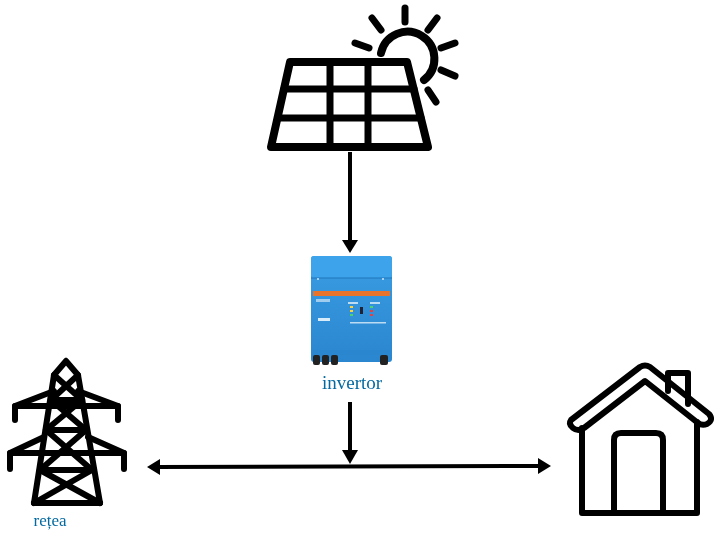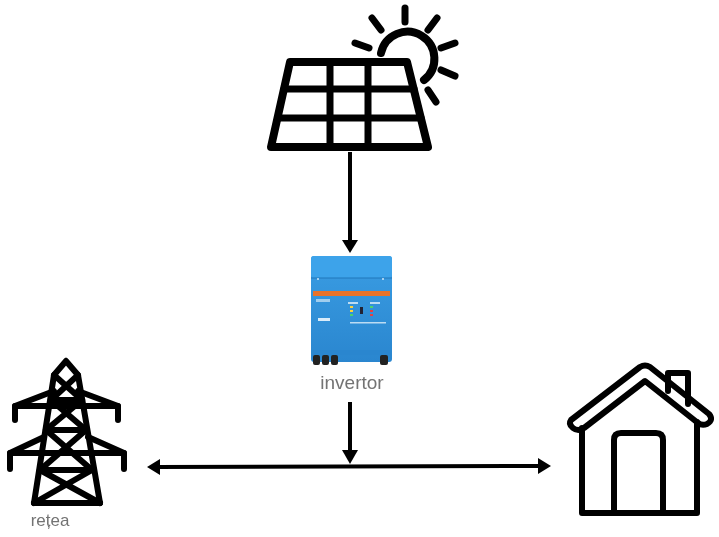--- a/index.html
+++ b/index.html
@@ -1,19 +1,19 @@
 <!DOCTYPE html>
 <html><head>
 <meta charset="utf-8">
 <style>
   html, body { margin: 0; padding: 0; background: #ffffff; }
   body { width: 719px; height: 537px; position: relative; overflow: hidden;
          font-family: "DejaVu Sans", sans-serif; }
   svg.canvas { position: absolute; left: 0; top: 0; }
-  .label { position: absolute; color: #737373; font-family: Liberation Sans, sans-serif; }
+  .label { position: absolute; color: #0369a1; font-family: Liberation Serif, serif; }
   #inv-label { left: 300px; top: 372px; width: 104px; text-align: center; font-size: 19px; }
   #grid-label { left: 20px; top: 511px; width: 60px; text-align: center; font-size: 17px; }
 </style>
 </head>
 <body>
 
 <svg class="canvas" width="719" height="537" viewBox="0 0 719 537">
   <defs>
     <linearGradient id="invGrad" x1="0" y1="0" x2="0" y2="1">
       <stop offset="0" stop-color="#3a9de3"></stop>

